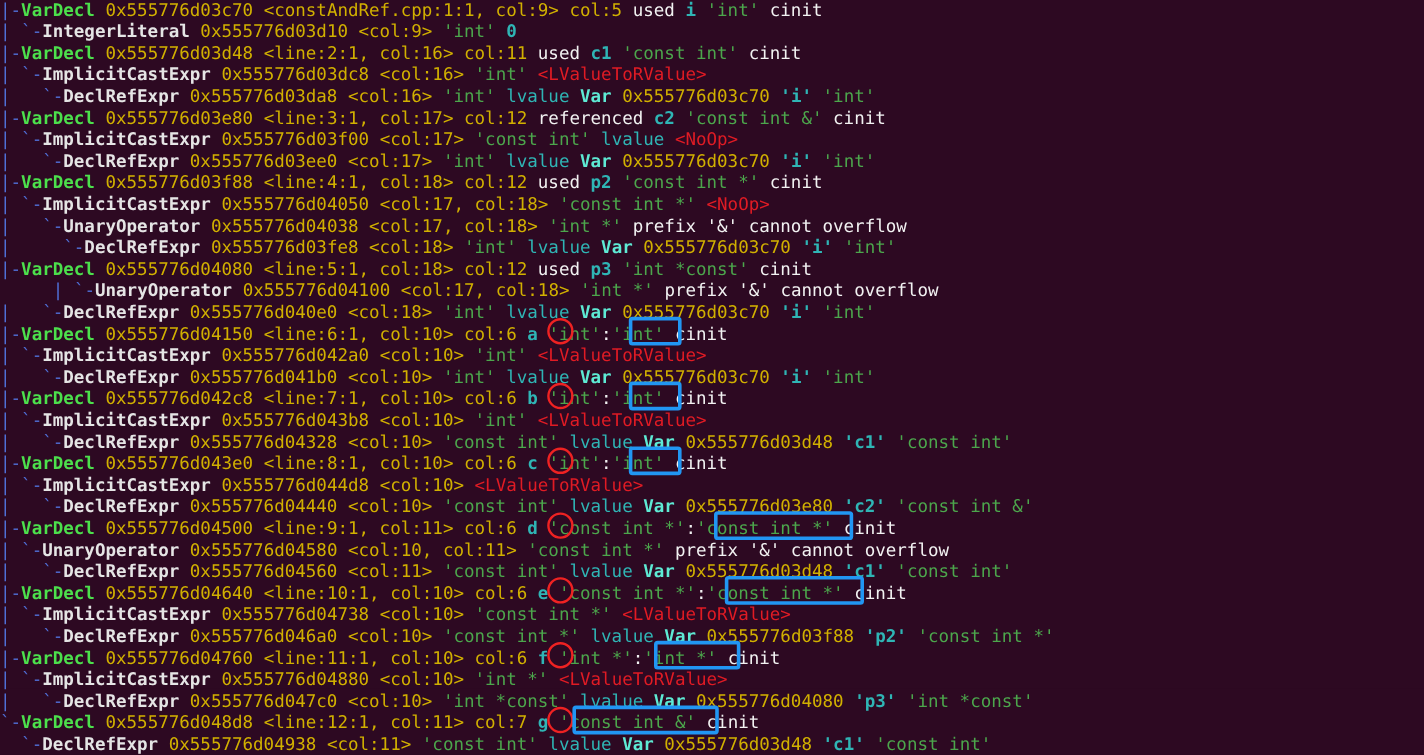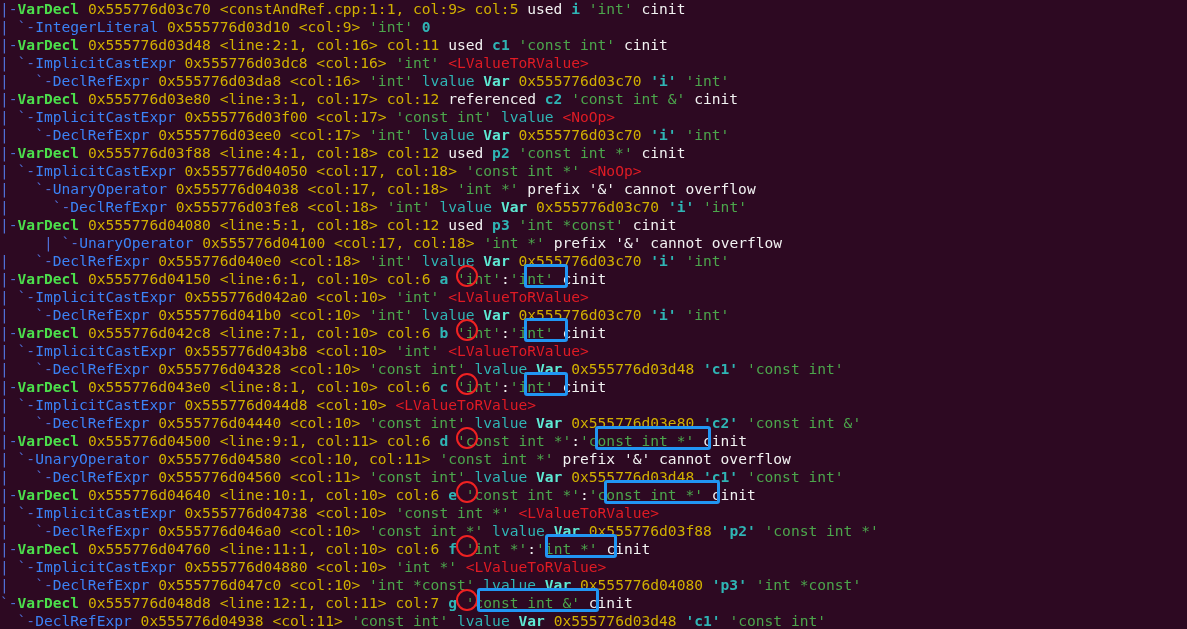--- a/index.html
+++ b/index.html
@@ -19,21 +19,21 @@
     left:0;
     height:18px;
     line-height:18px;
     font-size:14.6px;
     white-space:pre;
     letter-spacing:0px;
     font-weight:400;
   }
   .tree  {color:#4f6fd6;}
   .decl  {color:#4ce04c;font-weight:bold;}
-  .expr  {color:#3b82f6;font-weight:normal;}
+  .expr  {color:#e5e5e5;font-weight:bold;}
   .addr  {color:#d1b000;}
   .loc   {color:#d1b000;}
   .plain {color:#f2f2f2;}
   .type  {color:#4ca64c;}
   .cast  {color:#e01b24;}
   .lval  {color:#2fb5b5;}
   .varkw {color:#5eead4;font-weight:bold;}
   .num   {color:#2fb5b5;font-weight:bold;}
   .name  {color:#2fb5b5;font-weight:bold;}
 

